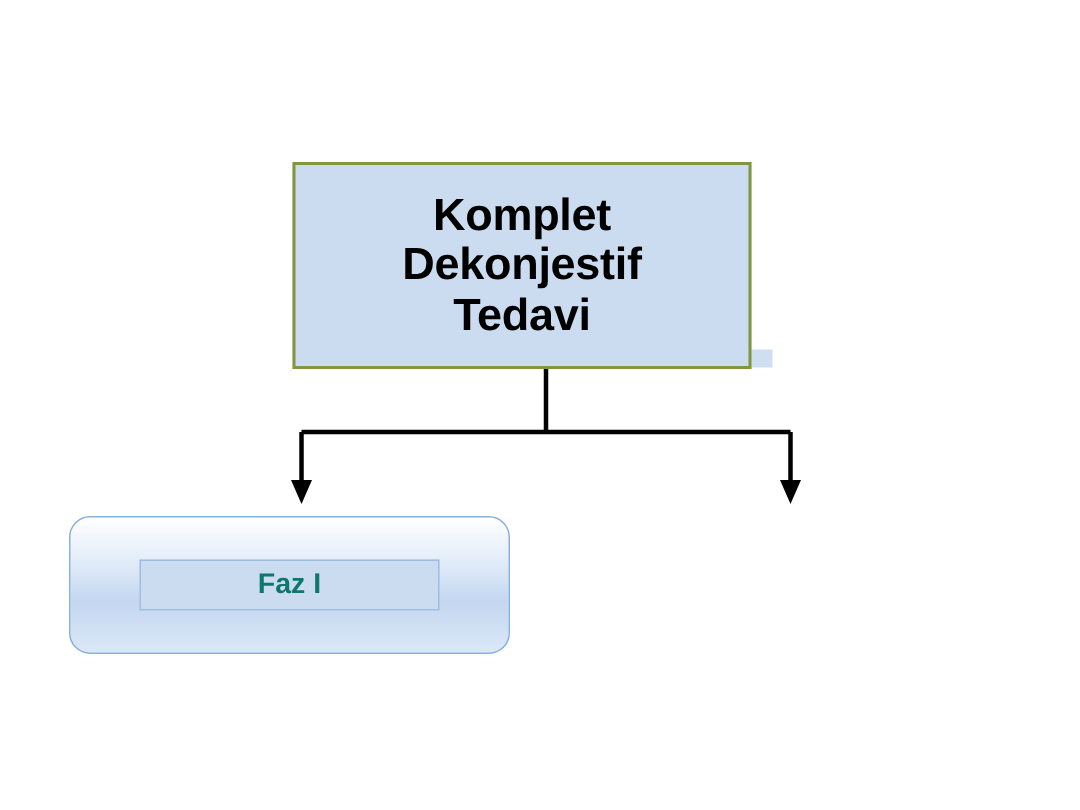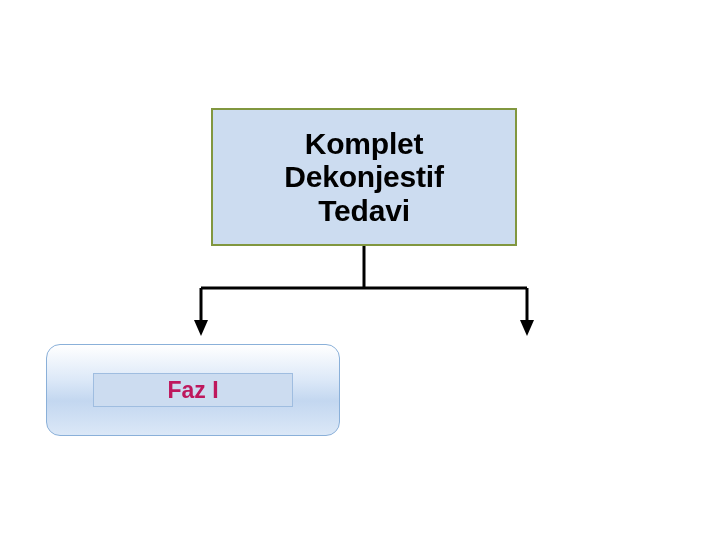--- a/index.html
+++ b/index.html
@@ -16,21 +16,21 @@
   #canvas {
     position: relative;
     width: 720px;
     height: 540px;
     background: #ffffff;
   }
 
   
   .top-box {
     position: absolute;
-    left: 211px;
+    left: 195px;
     top: 108px;
     width: 306px;
     height: 138px;
     background: #ccdcf0;
     border: 2px solid #81973f;
     box-sizing: border-box;
     display: flex;
     align-items: center;
     justify-content: center;
   }
@@ -84,23 +84,23 @@
     width: 200px;
     height: 34px;
     background: #ccdcf0;
     border: 1px solid #9fbde0;
     box-sizing: border-box;
     display: flex;
     align-items: center;
     justify-content: center;
   }
   .phase-inner .label {
-    font-size: 23px;
+    font-size: 19px;
     font-weight: bold;
-    color: #be185d;
+    color: #0f766e;
     text-align: right;
   }
 </style>
 </head>
 <body>
 
 <div id="canvas">
 
   <div class="top-band"></div>
 

